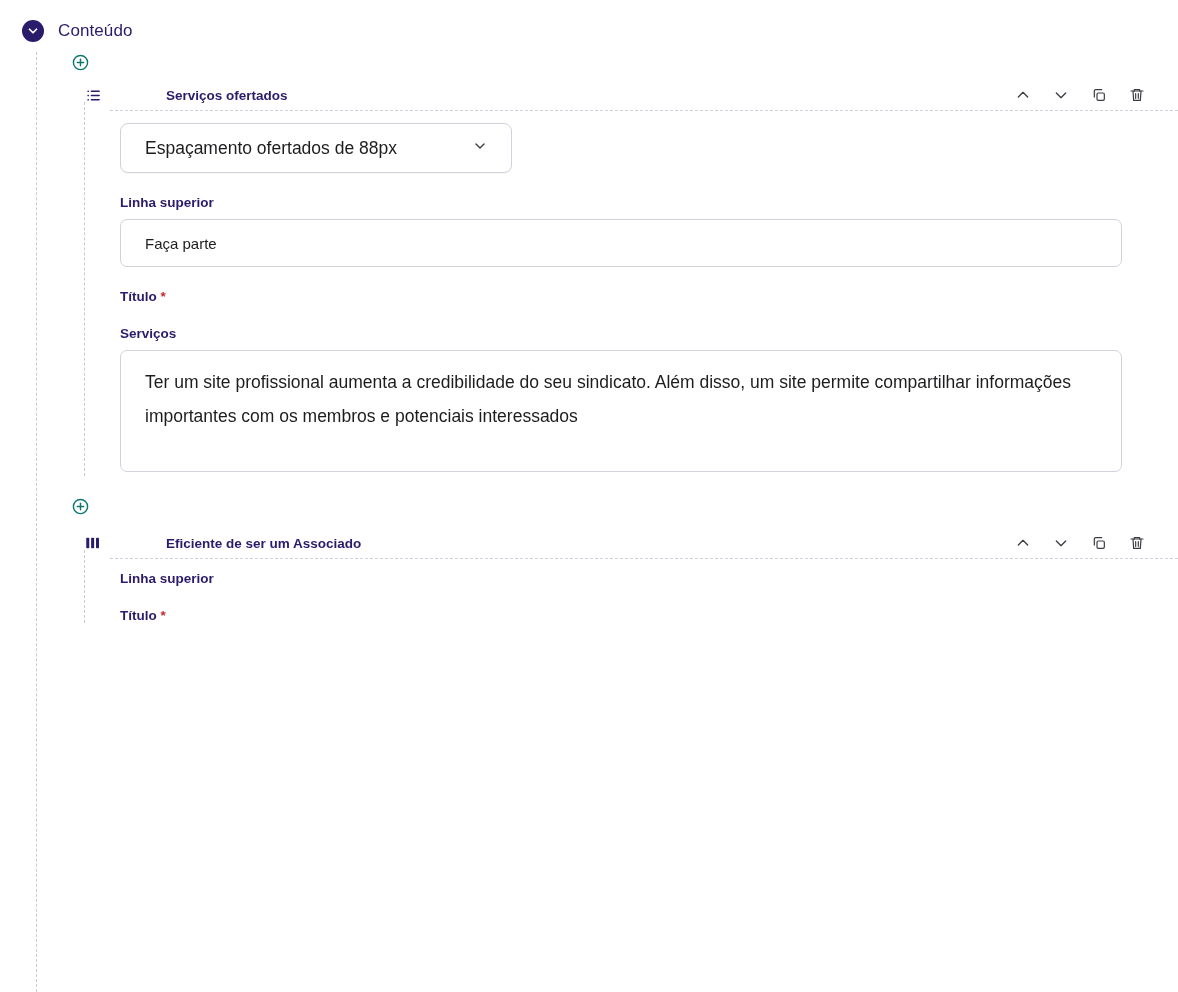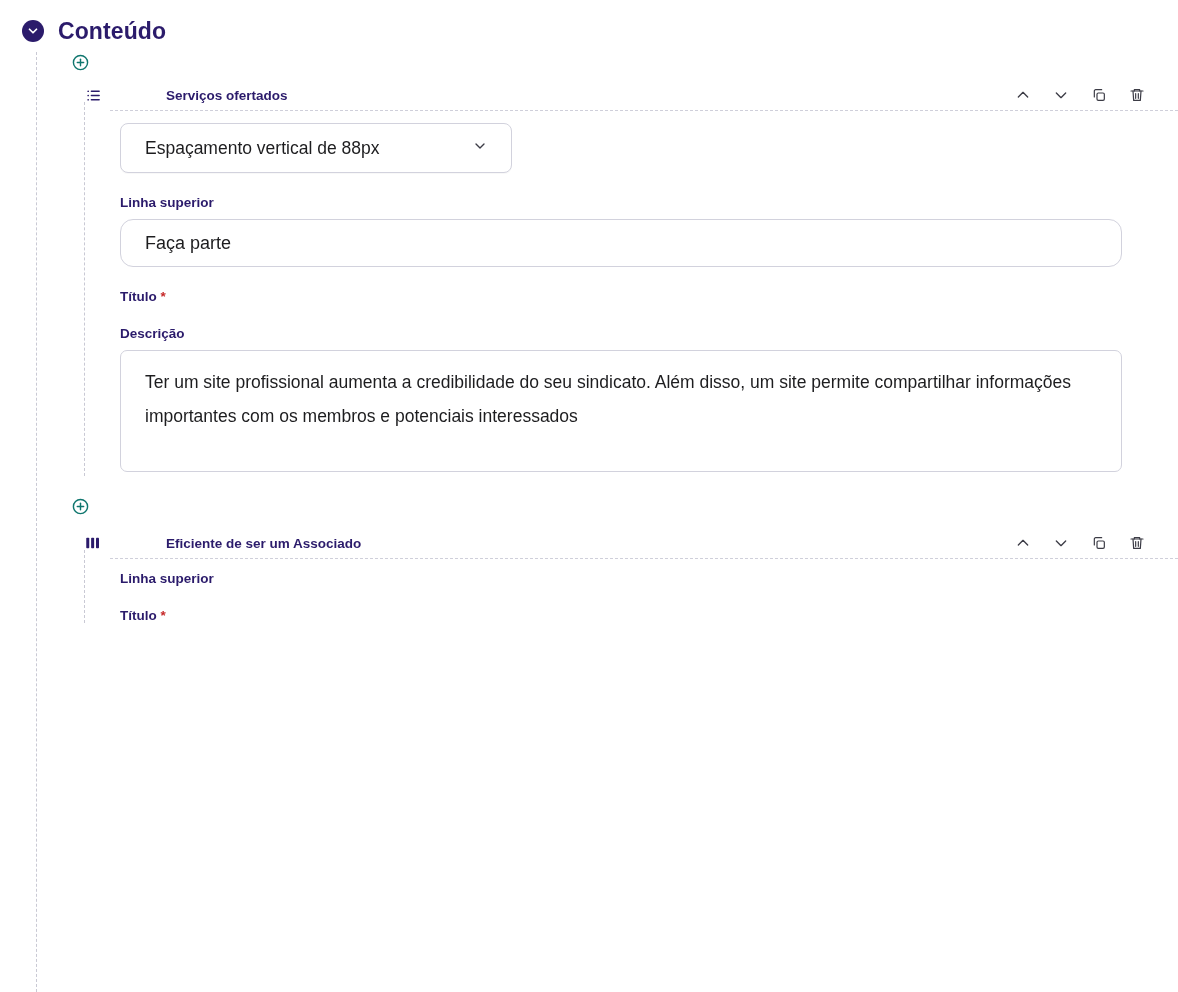--- a/index.html
+++ b/index.html
@@ -29,22 +29,22 @@
     height: 22px;
     border-radius: 50%;
     background: #2b1b6b;
     display: flex;
     align-items: center;
     justify-content: center;
     flex: none;
   }
   .chevron-circle svg { display: block; }
   .section-title {
-    font-size: 23px;
-    font-weight: bold;
+    font-size: 17px;
+    font-weight: normal;
     color: #2b1b6b;
     letter-spacing: .1px;
   }
 
   
   .rail {
     position: absolute;
     left: 36px;
     top: 52px;
     bottom: 0;
@@ -142,23 +142,23 @@
     margin-bottom: 9px;
     display: block;
   }
   .req { color: #c62828; font-weight: 700; }
 
   .input {
     width: 1002px;
     box-sizing: border-box;
     height: 48px;
     border: 1px solid #d2d2dd;
-    border-radius: 13px;
+    border-radius: 7px;
     background: #fff;
-    font-size: 18px;
+    font-size: 15px;
     font-family: "Liberation Sans", sans-serif;
     color: #1d1d1f;
     padding: 0 24px;
     outline: none;
   }
   .textarea {
     width: 1002px;
     box-sizing: border-box;
     height: 122px;
     border: 1px solid #d2d2dd;
@@ -272,21 +272,21 @@
             </svg>
         </span>
       </span>
     </div>
 
     <div class="fields">
 
       <div class="field">
         <div class="select-wrap">
           <div class="select">
-            <span>Espaçamento vertical de 88px</span>
+            <span>Espaçamento ofertados de 88px</span>
           </div>
           <span class="select-caret">
             <svg width="16" height="16" viewBox="0 0 24 24" fill="none" stroke="#3c3c46" stroke-width="2" stroke-linecap="round" stroke-linejoin="round">
                 <polyline points="6 9 12 15 18 9"></polyline>
               </svg>
           </span>
         </div>
       </div>
 
       <div class="field">
@@ -295,21 +295,21 @@
       </div>
 
       <div class="field">
         <label class="field-label">
           <span>Título</span>
           <span class="req">*</span>
         </label>
       </div>
 
       <div class="field">
-        <label class="field-label">Descrição</label>
+        <label class="field-label">Serviços</label>
         <textarea class="textarea" style="">Ter um site profissional aumenta a credibilidade do seu sindicato. Além disso, um site permite compartilhar informações importantes com os membros e potenciais interessados</textarea>
       </div>
 
     </div>
   </div>
 
   <div class="add-row" style="height:30px;">
     <span class="add-btn">
       <svg width="17" height="17" viewBox="0 0 24 24" fill="none" stroke="#0f766e" stroke-width="2" stroke-linecap="round">
           <circle cx="12" cy="12" r="10"></circle>

